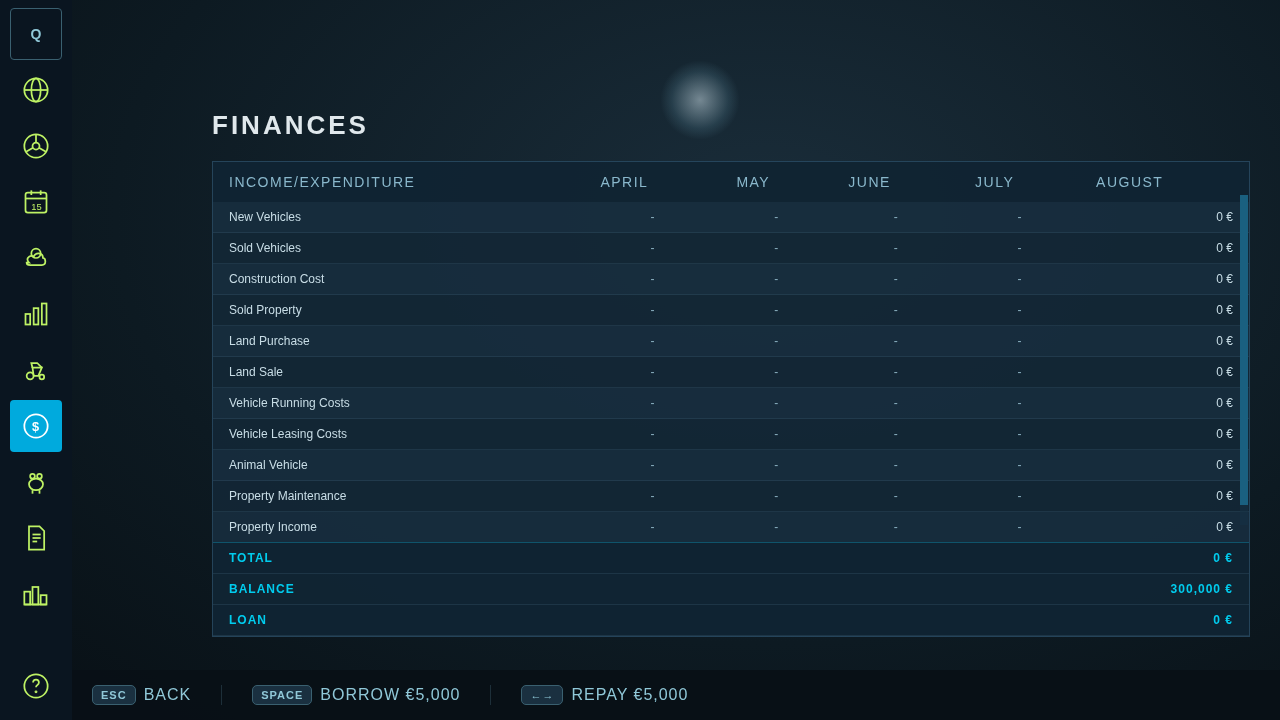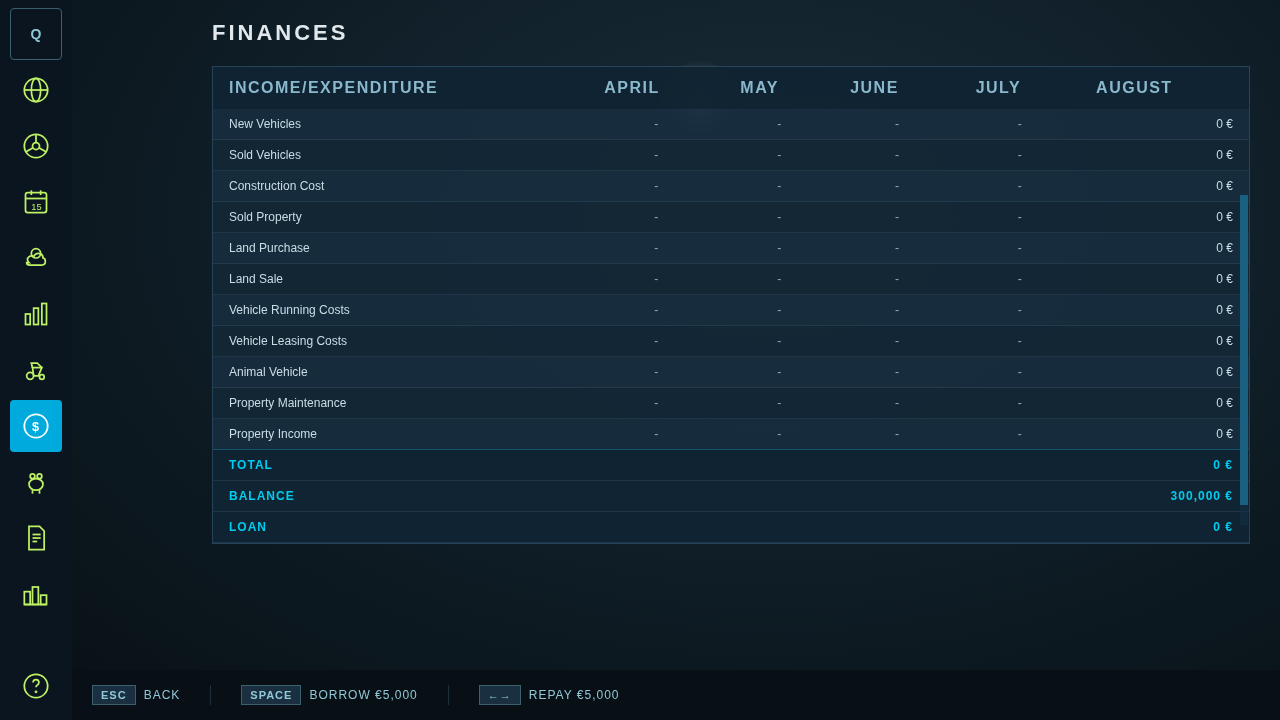--- a/index.html
+++ b/index.html
@@ -72,47 +72,48 @@
       position: absolute;
       top: 0;
       left: 72px;
       right: 0;
       bottom: 0;
       padding: 20px 30px 60px 140px;
     }
 
     .page-title {
       color: #e0e8ec;
-      font-size: 22px;
+      font-size: 26px;
       font-weight: bold;
       letter-spacing: 3px;
       text-transform: uppercase;
       margin-bottom: 20px;
+      margin-top: 90px;
     }
 
     
     .finance-table-wrapper {
       background: rgba(20, 40, 55, 0.85);
       border: 1px solid rgba(80,140,180,0.3);
       overflow: hidden;
     }
 
     .finance-table {
       width: 100%;
       border-collapse: collapse;
     }
 
     .finance-table thead tr {
       background: rgba(15, 35, 50, 0.9);
     }
 
     .finance-table thead th {
       color: #8ab8cc;
-      font-size: 16px;
-      font-weight: bold;
+      font-size: 14px;
+      font-weight: normal;
       letter-spacing: 1.5px;
       text-transform: uppercase;
       padding: 12px 16px;
       text-align: left;
     }
 
     .finance-table thead th:not(:first-child) {
       text-align: left;
     }
 
@@ -212,29 +213,29 @@
       gap: 8px;
     }
 
     .key-cap {
       background: #1a3040;
       border: 1px solid #3a6070;
       color: #90c8d8;
       font-size: 11px;
       font-weight: bold;
       padding: 3px 8px;
-      border-radius: 0;
+      border-radius: 5px;
       letter-spacing: 1px;
       min-width: 36px;
       text-align: center;
     }
 
     .key-label {
       color: #90c8d8;
-      font-size: 12px;
+      font-size: 16px;
       letter-spacing: 1px;
       text-transform: uppercase;
     }
 
     .key-separator {
       width: 1px;
       height: 20px;
       background: rgba(80,120,140,0.3);
       margin: 0 10px;
     }

